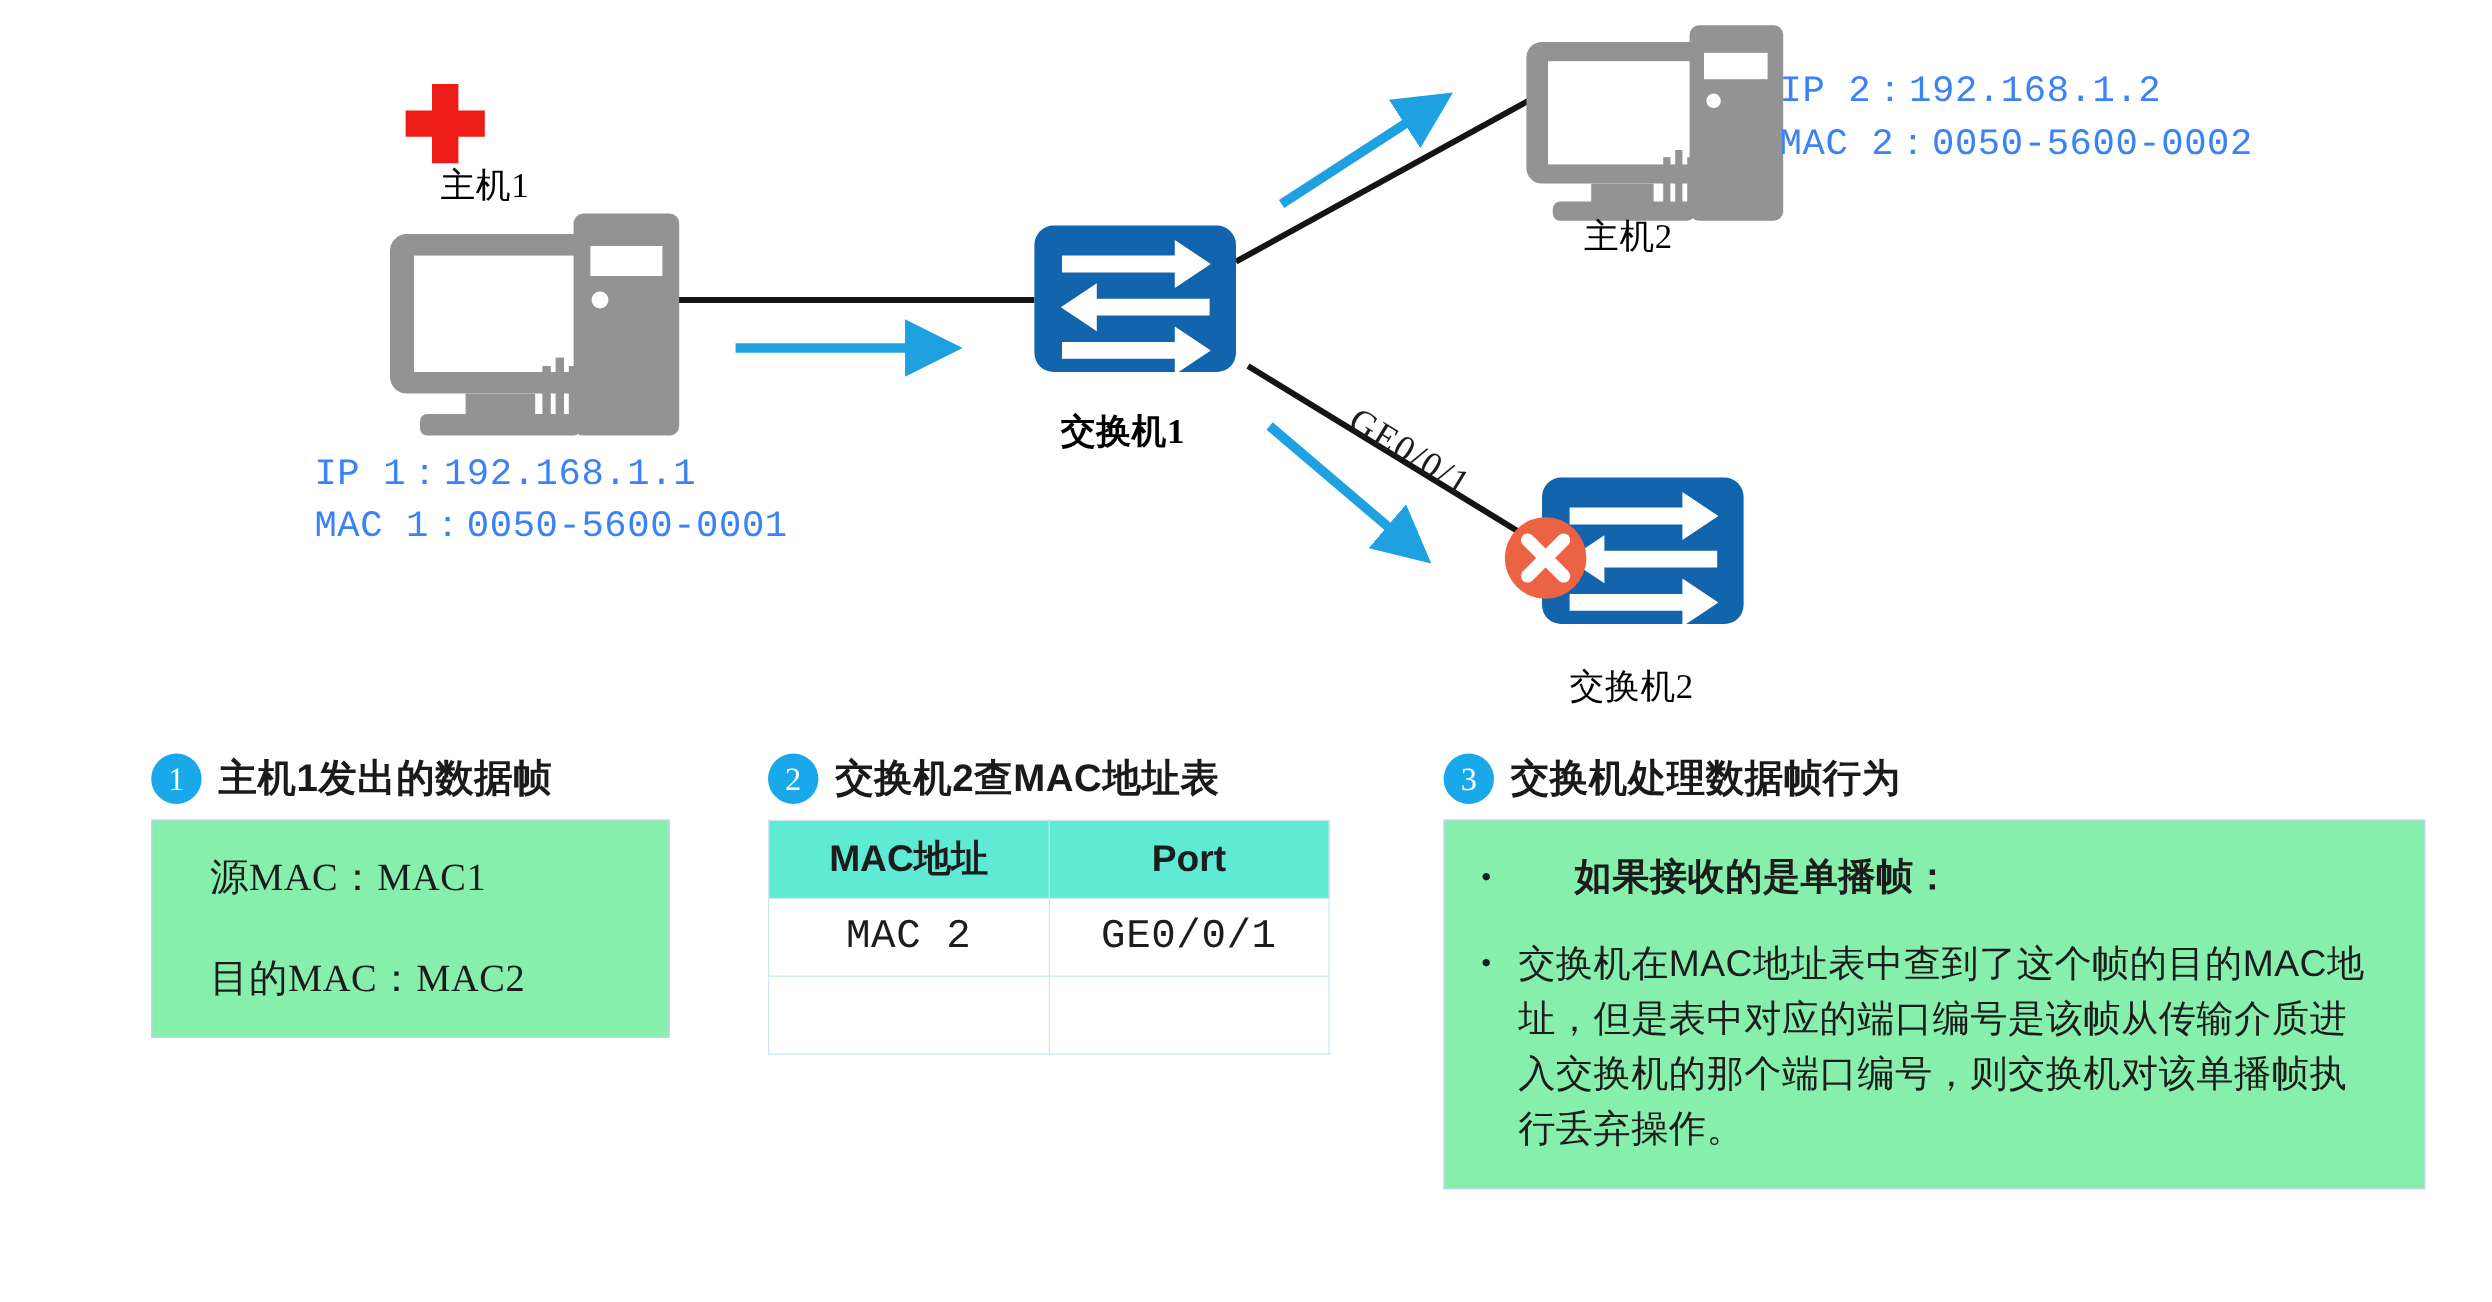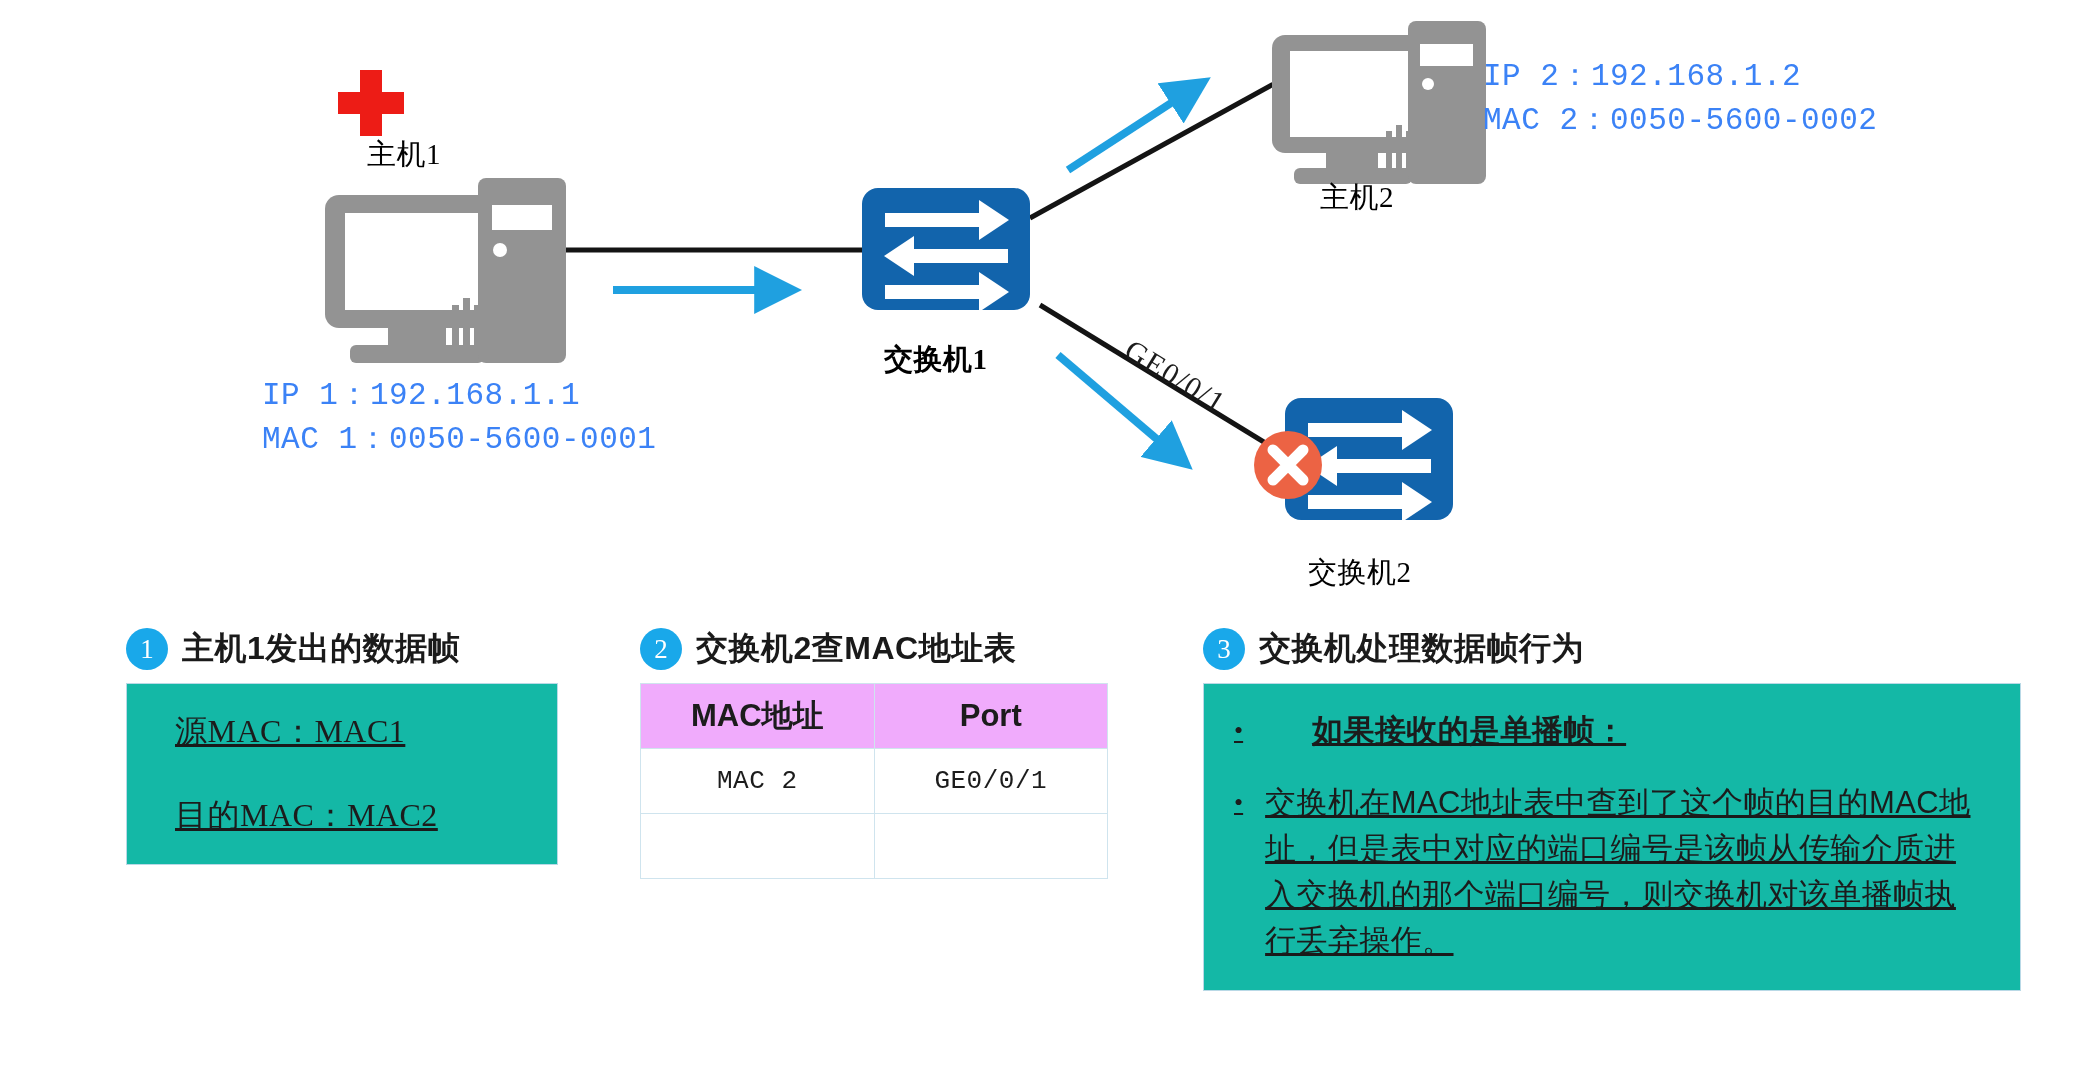--- a/index.html
+++ b/index.html
@@ -77,23 +77,22 @@
   .section-title {
     font-family: "Liberation Sans", sans-serif;
     font-weight: bold;
     font-size: 32px;
     color: #1a1a1a;
     white-space: nowrap;
     letter-spacing: 0.5px;
   }
 
   .panel {
-    background: #14b8a6;
+    background: #86efac;
     border: 1px solid #b9d9e6;
-    text-decoration: underline;
   }
 
   
   #frame-panel {
     width: 432px;
     box-sizing: border-box;
     padding: 26px 0 26px 48px;
   }
   .frame-row {
     font-family: "Liberation Serif", "DejaVu Serif", serif;
@@ -111,29 +110,29 @@
     table-layout: fixed;
   }
   #mac-table th,
   #mac-table td {
     border: 1px solid #cfe4ee;
     text-align: center;
     font-family: "Liberation Serif", "DejaVu Serif", serif;
     color: #1c1c1c;
   }
   #mac-table th {
-    background: #f0abfc;
+    background: #5eead4;
     font-weight: bold;
     font-size: 31px;
     height: 62px;
     font-family: "Liberation Sans", sans-serif;
   }
   #mac-table td {
     background: #ffffff;
-    font-size: 26px;
+    font-size: 34px;
     height: 62px;
     font-family: "Liberation Mono", "DejaVu Sans Mono", monospace;
     letter-spacing: 0.5px;
   }
   #mac-table td.empty { height: 62px; }
 
   
   #behavior-panel {
     width: 818px;
     box-sizing: border-box;

